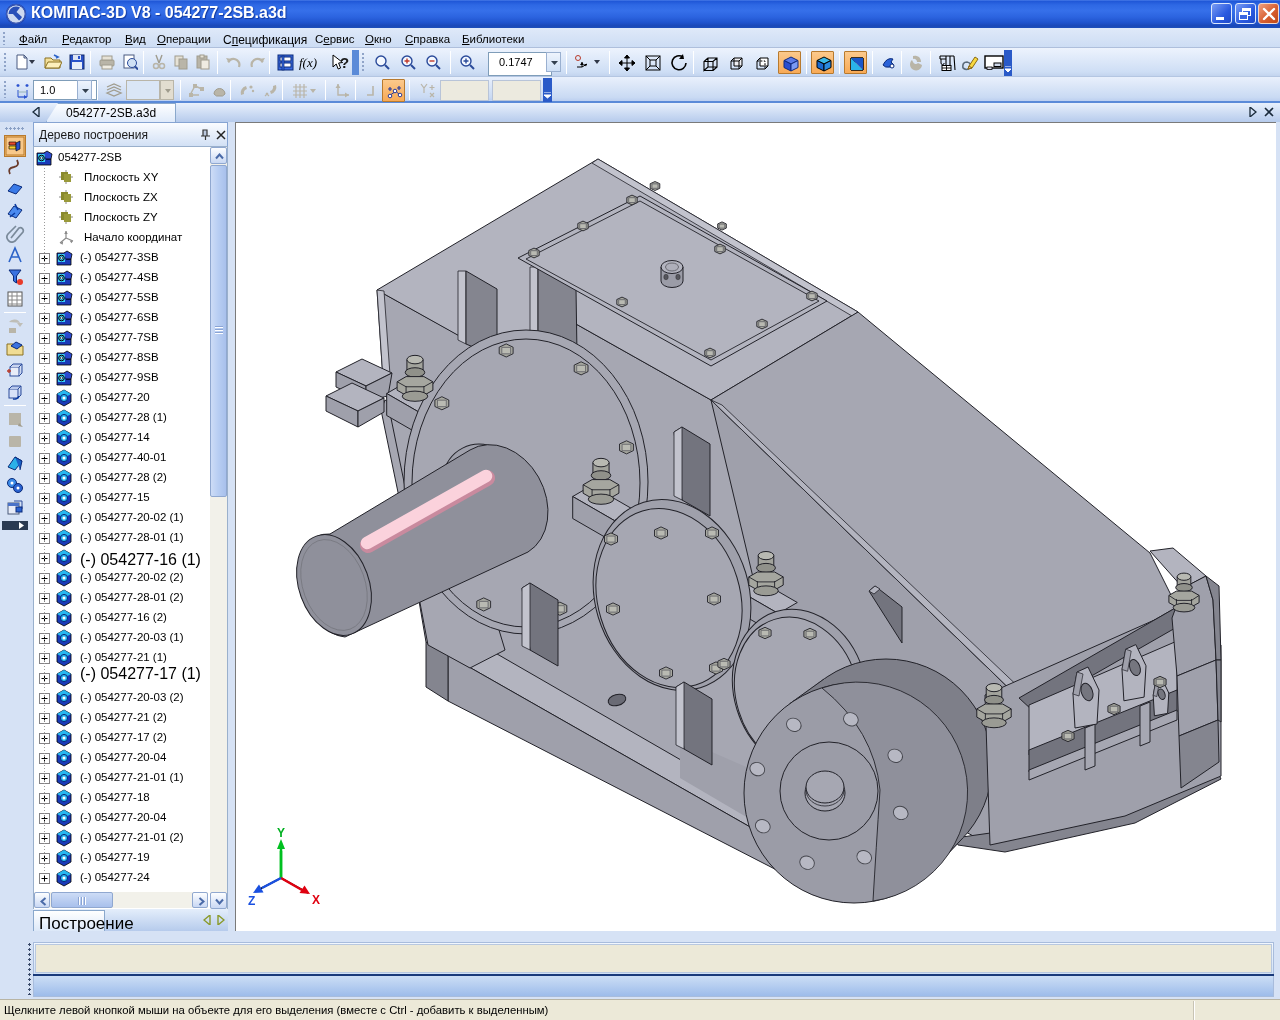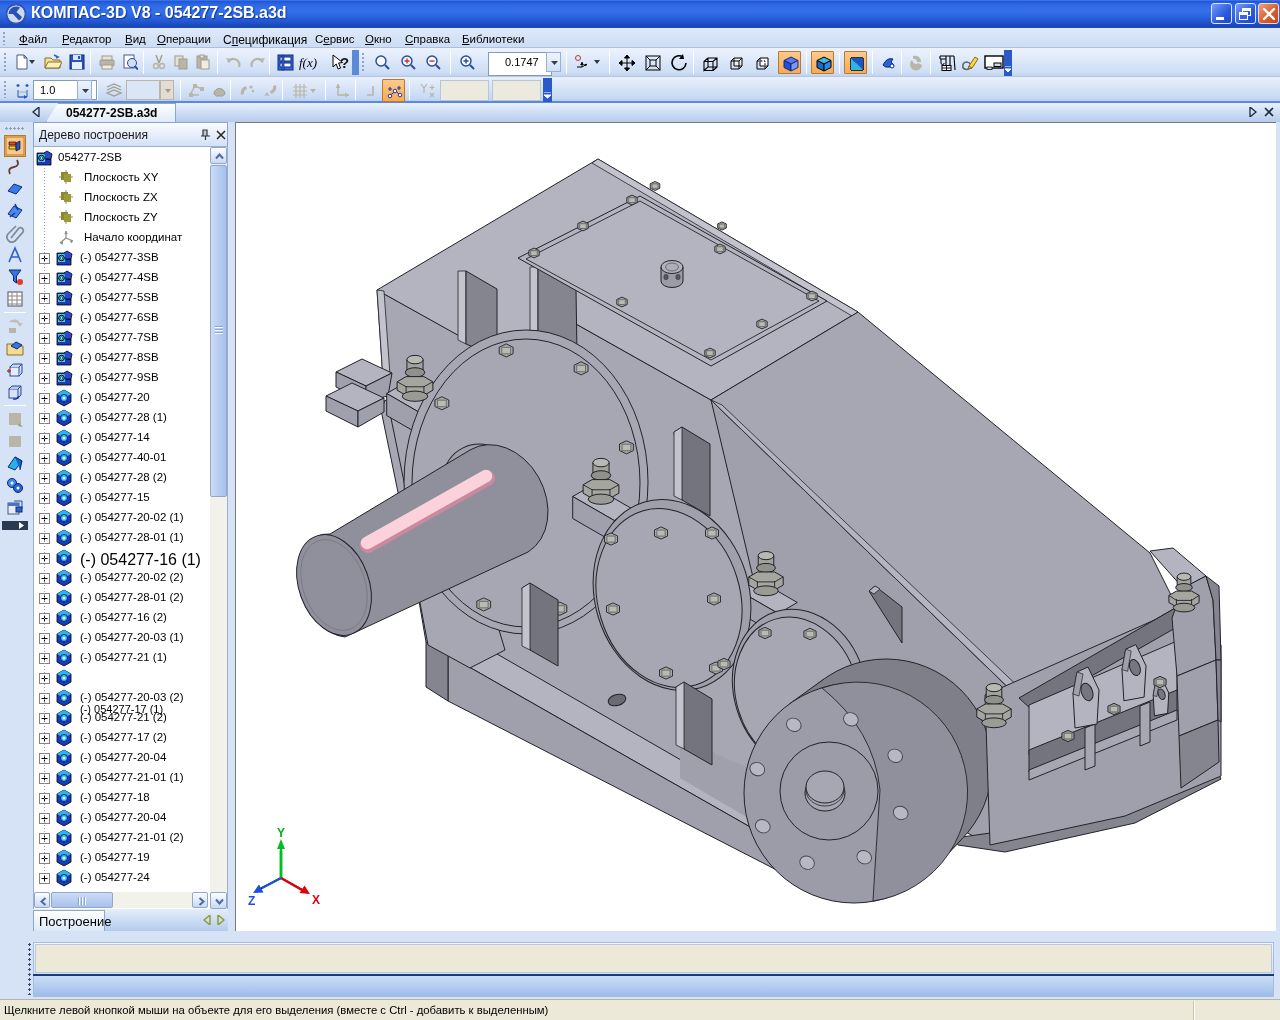--- a/index.html
+++ b/index.html
@@ -163,21 +163,21 @@
     </svg>
   </div>
 <div class="sep" style="left:450px;top:51px;height:23px"></div>
 <div class="tb-btn" style="left:456px;top:51px;width:23px;">
     <svg class="abs" style="left:3px;top:3px" width="17" height="17" viewBox="0 0 17 17">
       <circle cx="7" cy="7" r="5" fill="#f4f8ff" stroke="#2a4a9a" stroke-width="1.4"></circle>
       <path d="M11 11 l4 4" stroke="#2a4a9a" stroke-width="2"></path>
       <path d="M4.5 7 h5 M7 4.5 v5" stroke="#2a4a9a" stroke-width="1.4"></path>
     </svg>
   </div>
-<div class="combo" style="left:488px;top:52px;width:64px;height:24px;padding:3px 0 0 16px">0.1747</div>
+<div class="combo" style="left:488px;top:52px;width:64px;height:24px;padding:3px 0 0 10px">0.1747</div>
 <div class="cbtn" style="left:546px;top:52px;width:15px;height:20px">
     <svg class="abs" style="left:3px;top:7px" width="9" height="6" viewBox="0 0 9 6">
       <path d="M1 1 l3.5 4 l3.5 -4 z" fill="#33404f"></path>
     </svg>
   </div>
 <div class="sep" style="left:566px;top:51px;height:23px"></div>
 <div class="tb-btn" style="left:571px;top:51px;width:23px;">
     <svg class="abs" style="left:3px;top:3px" width="17" height="17" viewBox="0 0 17 17">
       <path d="M3 13 L8 13 M8 13 L8 8 M8 13 L13 10" stroke="#000" fill="none"></path>
       <path d="M8 8 l-2 3 h4 z" fill="#000"></path>
@@ -397,21 +397,21 @@
 <div class="abs" style="left:543px;top:78px;width:9px;height:24px;background:#2a5ac8">
     <svg class="abs" style="left:1px;top:14px" width="7" height="8" viewBox="0 0 7 8">
       <path d="M0 0 h7 M0 3 l3.5 3 l3.5 -3 z" stroke="#fff" fill="#fff"></path>
     </svg>
   </div>
 <div class="abs" style="left:0;top:103px;width:1280px;height:19px;background:linear-gradient(180deg,#e8f0fc,#b6cbec)"></div>
 <svg class="abs" style="left:32px;top:107px" width="8" height="10" viewBox="0 0 8 10">
     <path d="M7 0 L1 5 L7 10 Z" fill="none" stroke="#1a2a3a" stroke-width="1.3"></path>
   </svg>
 <div class="abs" style="left:46px;top:103px;width:130px;height:19px;background:linear-gradient(180deg,#fdfeff,#dfeafa);border:1px solid #8aa8cc;border-bottom:none;clip-path:polygon(12px 0,100% 0,100% 100%,0 100%)"></div>
-<span class="abs" style="left:66px;top:106px;font-size:12px;font-weight:bold">054277-2SB.a3d</span>
+<span class="abs" style="left:66px;top:106px;font-size:12px;font-weight:normal">054277-2SB.a3d</span>
 <svg class="abs" style="left:1249px;top:107px" width="8" height="10" viewBox="0 0 8 10">
     <path d="M1 0 L7 5 L1 10 Z" fill="none" stroke="#1a2a3a" stroke-width="1.3"></path>
   </svg>
 <svg class="abs" style="left:1264px;top:107px" width="10" height="10" viewBox="0 0 10 10">
     <path d="M1 1 L9 9 M9 1 L1 9" stroke="#1a2a3a" stroke-width="1.6"></path>
   </svg>
 <div class="abs" style="left:0;top:122px;width:30px;height:818px;background:#d6e2f5"></div>
 <div class="abs" style="left:5px;top:127px;width:20px;height:3px;background-image:radial-gradient(circle at 1.5px 1.5px,#8aa0c4 1px,transparent 1.2px);background-size:4px 3px"></div>
 <div class="abs" style="left:4px;top:135px;width:22px;height:22px;border:1px solid #b87a2e;background:#f8c070">
     <svg width="20" height="20" viewBox="0 0 20 20">
@@ -883,21 +883,21 @@
     </svg>
   </div>
 <div class="abs" style="left:55px;top:669px;width:20px;height:18px">
     <svg width="18" height="18" viewBox="0 0 18 18">
       <path d="M9 1 L16 5 L16 13 L9 17 L2 13 L2 5 Z" fill="#1a3ab8" stroke="#000" stroke-width=".8"></path>
       <path d="M9 1 L16 5 L9 9 L2 5 Z" fill="#28b8f0"></path>
       <circle cx="9" cy="9" r="3.6" fill="#28b8f0" stroke="#08287a"></circle>
       <circle cx="9" cy="9" r="1.5" fill="#fff"></circle>
     </svg>
   </div>
-<span class="abs" style="left:80px;top:703px;font-size:11px">(-) 054277-17 (1)</span>
+<span class="abs" style="left:80px;top:665px;font-size:16px">(-) 054277-17 (1)</span>
 <div class="abs" style="left:39px;top:693px;width:11px;height:11px;border:1px solid #848284;background:#fff">
     <svg width="9" height="9" viewBox="0 0 9 9">
       <path d="M1.5 4.5 h6 M4.5 1.5 v6" stroke="#000"></path>
     </svg>
   </div>
 <div class="abs" style="left:55px;top:689px;width:20px;height:18px">
     <svg width="18" height="18" viewBox="0 0 18 18">
       <path d="M9 1 L16 5 L16 13 L9 17 L2 13 L2 5 Z" fill="#1a3ab8" stroke="#000" stroke-width=".8"></path>
       <path d="M9 1 L16 5 L9 9 L2 5 Z" fill="#28b8f0"></path>
       <circle cx="9" cy="9" r="3.6" fill="#28b8f0" stroke="#08287a"></circle>
@@ -1057,21 +1057,21 @@
       <div class="abs" style="left:26px;top:4px;width:9px;height:8px;background-image:linear-gradient(90deg,#8aa4d4 1px,#fff 1px,#fff 2px,transparent 2px);background-size:3px 8px"></div>
     </div>
 <div class="abs" style="left:158px;top:0;width:16px;height:16px;background:linear-gradient(180deg,#fdfeff,#c9d8f4);border:1px solid #90a8d0;border-radius:2px">
       <svg class="abs" style="left:5px;top:4px" width="7" height="9" viewBox="0 0 7 9">
         <path d="M1.5 1 L5.5 4.5 L1.5 8" fill="none" stroke="#4a6aa8" stroke-width="2"></path>
       </svg>
     </div>
 </div>
 <div class="abs" style="left:33px;top:909px;width:195px;height:22px;background:linear-gradient(180deg,#e4eefb,#b6cbec)">
 <div class="abs" style="left:0px;top:1px;width:72px;height:21px;background:linear-gradient(180deg,#fff,#dce8f8);border:1px solid #8aa8cc;border-bottom:none"></div>
-<span class="abs" style="left:6px;top:5px;font-size:13px">Построение</span>
+<span class="abs" style="left:6px;top:5px;font-size:17px">Построение</span>
 <svg class="abs" style="left:170px;top:6px" width="8" height="10" viewBox="0 0 8 10">
       <path d="M7 0 L1 5 L7 10 Z" fill="none" stroke="#8a9a2a" stroke-width="1.4"></path>
     </svg>
 <svg class="abs" style="left:184px;top:6px" width="8" height="10" viewBox="0 0 8 10">
       <path d="M1 0 L7 5 L1 10 Z" fill="none" stroke="#8a9a2a" stroke-width="1.4"></path>
     </svg>
 </div>
 <div class="abs" style="left:235px;top:122px;width:1041px;height:809px;background:#fff;border-top:1px solid #7a7a7a;border-left:1px solid #7a7a7a"></div>
 <svg class="abs" style="left:235px;top:122px" width="1041" height="809" viewBox="0 0 1041 809" fill="none" stroke="#222229" stroke-width="1" stroke-linejoin="round">
     <polygon points="213,533 251,512 641,731 603,755" fill="#b3b4bf" stroke="#222229" stroke-width="1"></polygon>

